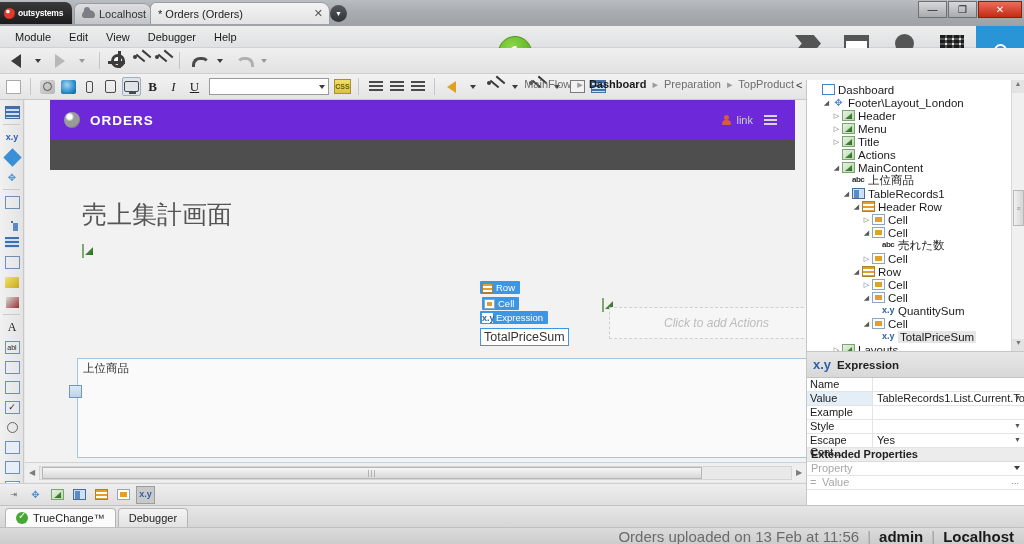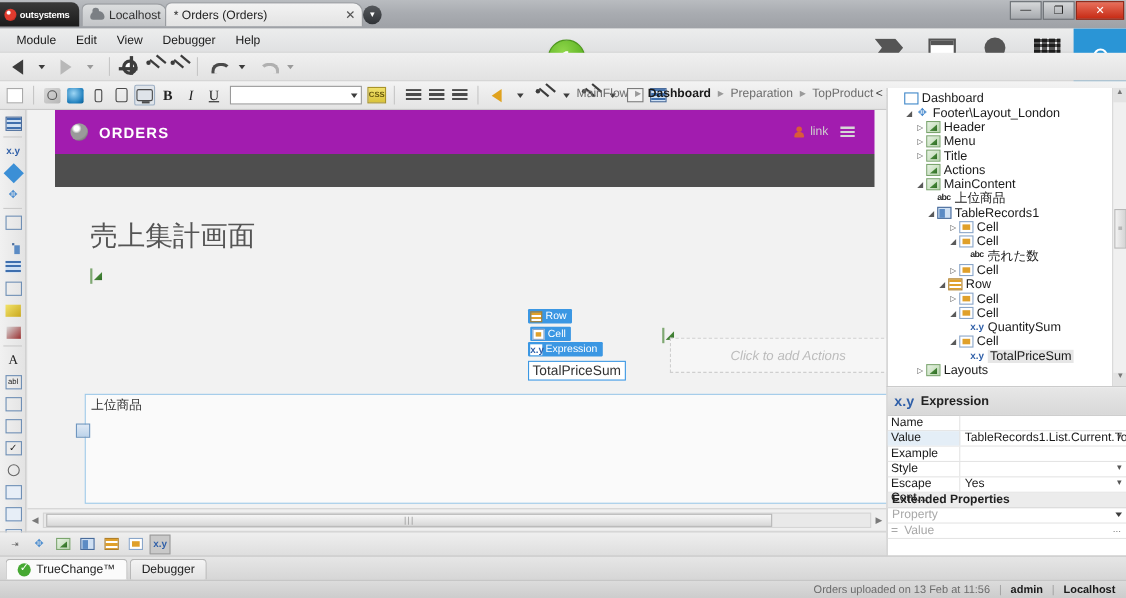--- a/index.html
+++ b/index.html
@@ -218,21 +218,21 @@
   .tbx-sep { height: 1px; background: #cacaca; margin: 2px 3px; }
   .sq { width: 15px; height: 13px; border: 1px solid #6f8fb5; }
 
   
   .canvas {
     position: absolute; left: 25px; top: 100px; width: 781px; height: 362px;
     background: #f2f2f2; overflow: hidden;
   }
   .site-header {
     position: absolute; left: 25px; top: 0; width: 745px; height: 40px;
-    background: #a21caf; display: flex; align-items: center; padding-left: 14px;
+    background: #6d28d9; display: flex; align-items: center; padding-left: 14px;
   }
   .site-logo {
     width: 16px; height: 16px; border-radius: 50%;
     background: radial-gradient(circle at 35% 30%, #ffffff 0 15%, #9a9a9a 30% 62%, #4a4a4a 100%);
   }
   .site-title { color: #fff; font-weight: bold; font-size: 13.5px; letter-spacing: 1px; margin-left: 10px; }
   .site-user { position: absolute; right: 42px; display: flex; align-items: center; gap: 5px; color: #cfcfcf; font-size: 11px; }
   .user-glyph { width: 9px; height: 10px; position: relative; }
   .user-glyph:before { content:""; position:absolute; left:2px; top:0; width:5px;height:5px;border-radius:50%;background:#d95b3a; }
   .user-glyph:after { content:""; position:absolute; left:0; bottom:0; width:9px;height:5px;border-radius:4px 4px 1px 1px;background:#d95b3a; }
@@ -328,21 +328,21 @@
     background: linear-gradient(to bottom, #f4f4f4, #e2e2e2); font-size: 11px; color: #222;
   }
   .btab.active { background: #fbfbfb; }
   .check-g { width: 12px; height: 12px; border-radius: 50%; background: #46a832; position: relative; }
   .check-g:after { content:"✓"; position:absolute; left:2px; top:-2px; color:#fff; font-size:10px; }
   .statusbar {
     position: absolute; left: 0; top: 527px; width: 1024px; height: 17px;
     background: linear-gradient(to bottom, #dcdcdc, #cccccc);
     border-top: 1px solid #bfbfbf;
     display: flex; align-items: center; justify-content: flex-end; padding-right: 10px;
-    font-size: 10px; color: #6b6b6b; gap: 8px;
+    font-size: 15px; color: #6b6b6b; gap: 8px;
   }
   .statusbar b { color: #1a1a1a; }
   .sb-sep { color: #a0a0a0; }
 
   
   .treepanel {
     position: absolute; left: 806px; top: 80px; width: 218px; height: 272px;
     background: #fff; border-left: 1px solid #c6c6c6; border-bottom: 1px solid #c6c6c6;
     overflow: hidden;
   }
@@ -757,20 +757,25 @@
         <div class="tnode" style="padding-left: 30px;">
           <span class="tw"></span>
           <span class="tico ic-abc">abc</span>
           <span class="tlabel">上位商品</span>
         </div>
         <div class="tnode" style="padding-left: 30px;">
           <span class="tw">◢</span>
           <span class="tico ic-table"></span>
           <span class="tlabel">TableRecords1</span>
         </div>
+        <div class="tnode" style="padding-left: 40px;">
+          <span class="tw">◢</span>
+          <span class="tico ic-hrow"></span>
+          <span class="tlabel">Header Row</span>
+        </div>
         <div class="tnode" style="padding-left: 50px;">
           <span class="tw">▷</span>
           <span class="tico ic-cellx"></span>
           <span class="tlabel">Cell</span>
         </div>
         <div class="tnode" style="padding-left: 50px;">
           <span class="tw">◢</span>
           <span class="tico ic-cellx"></span>
           <span class="tlabel">Cell</span>
         </div>

